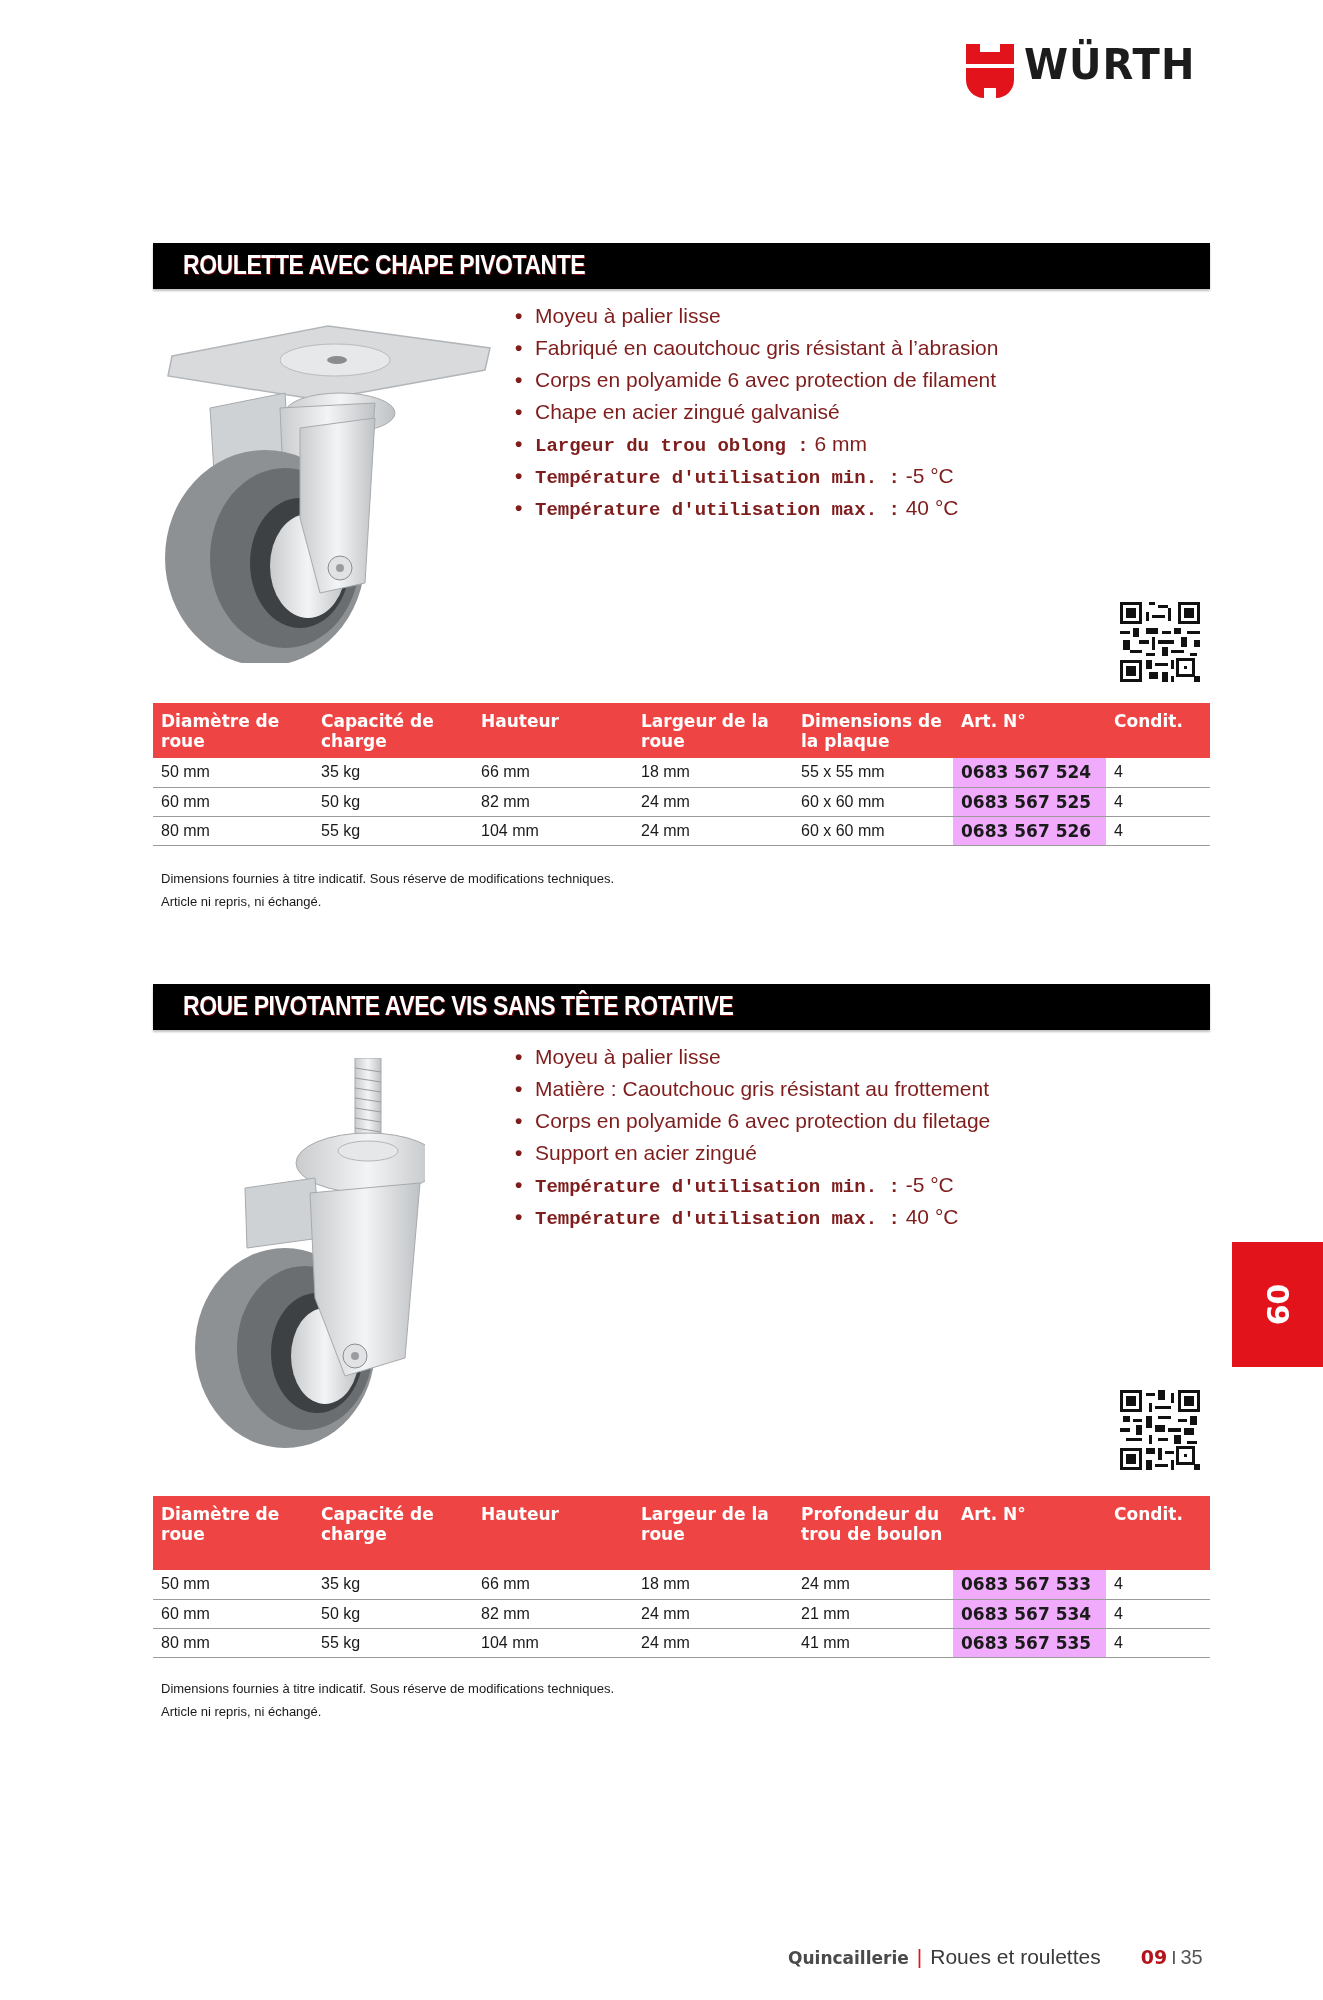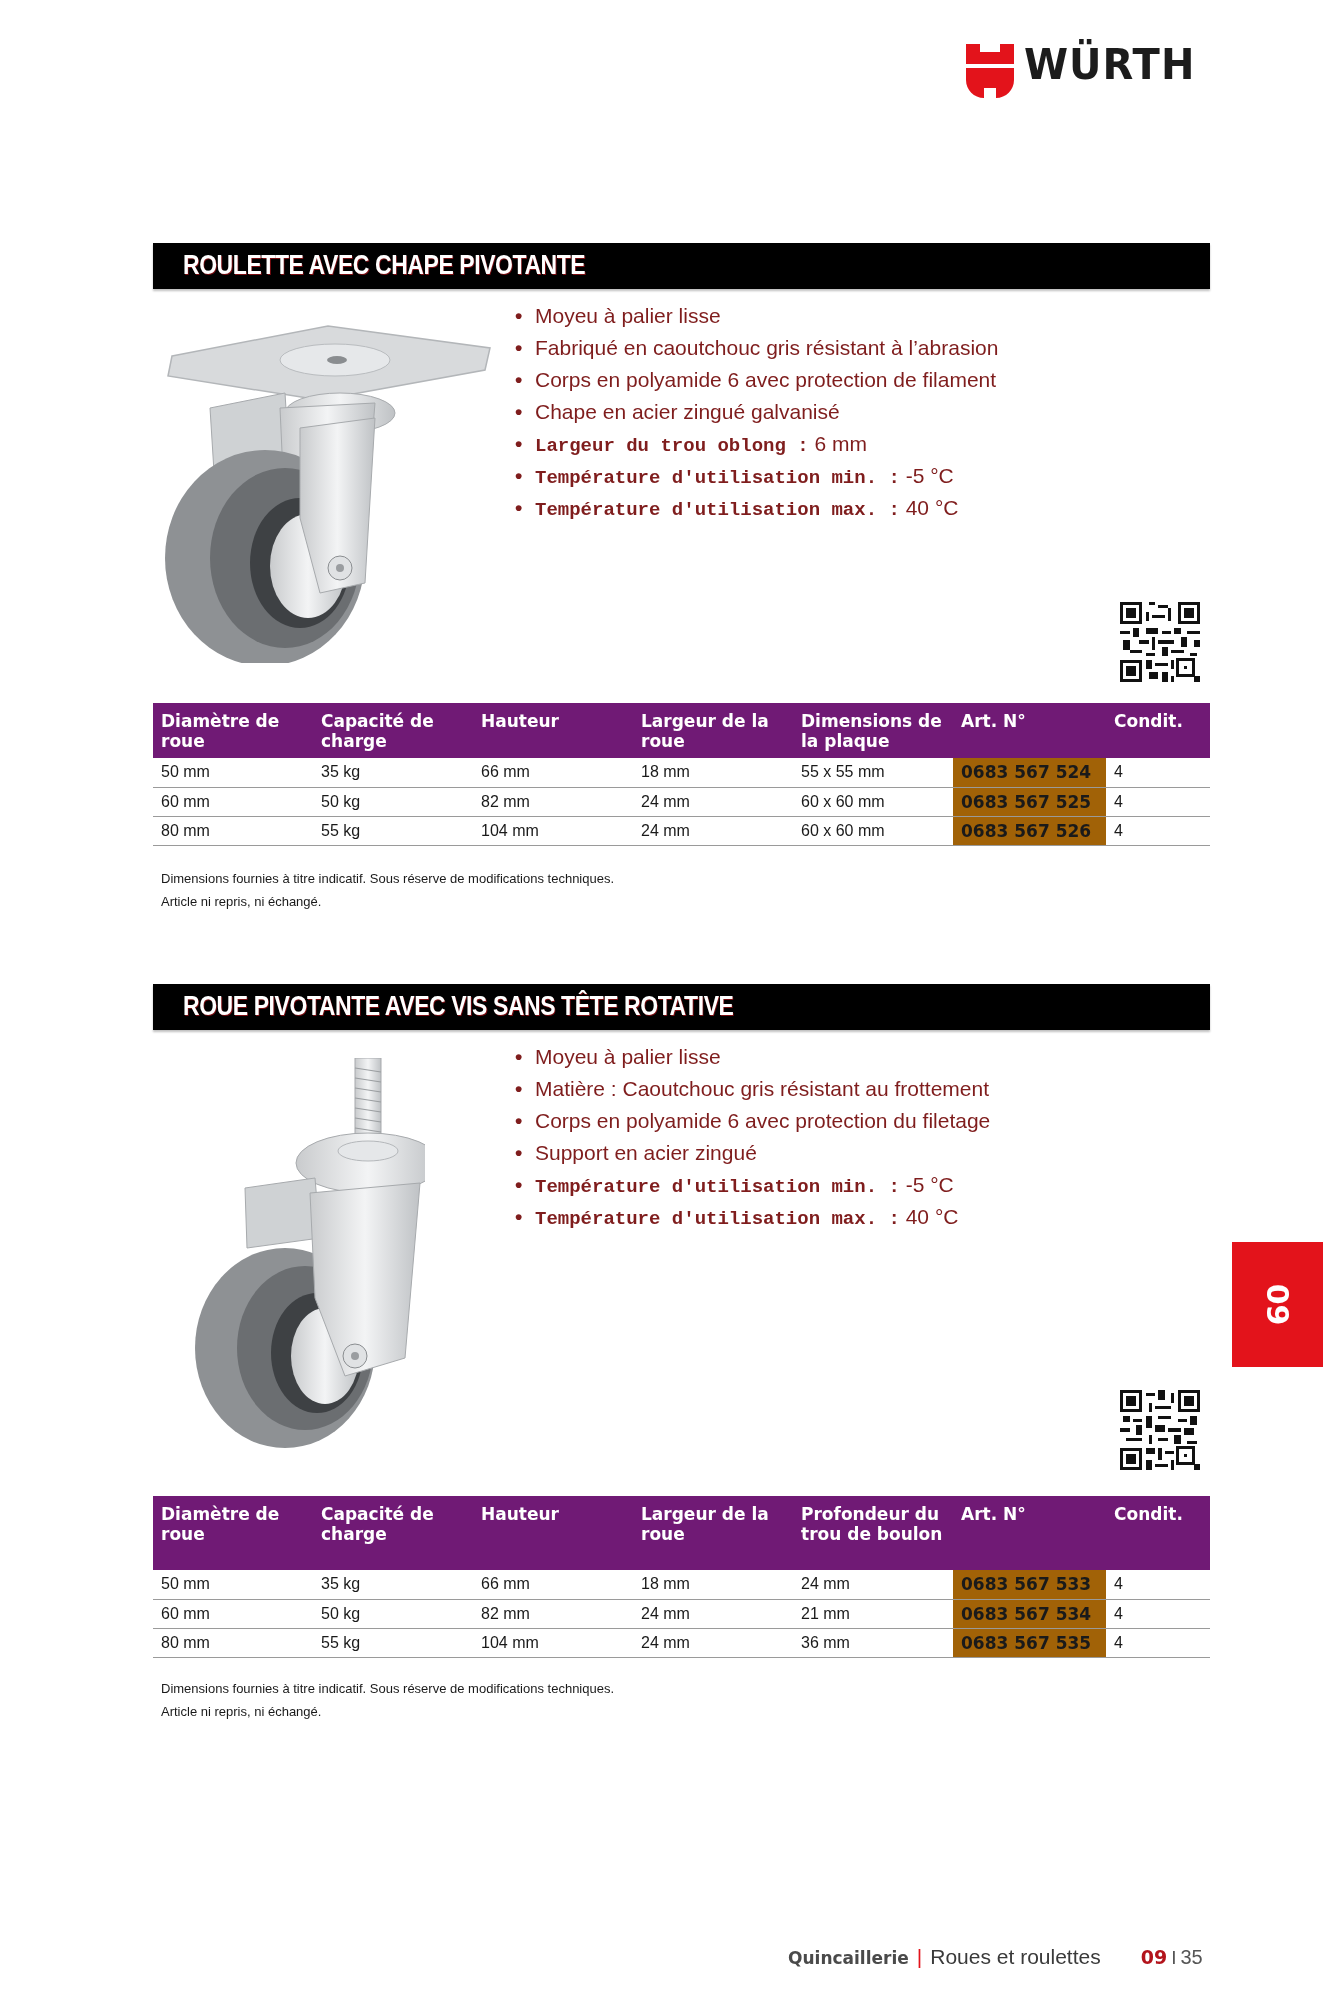--- a/index.html
+++ b/index.html
@@ -19,23 +19,23 @@
 
   .bullets { position: absolute; left: 515px; list-style: none; }
   .bullets li { font-family: "Liberation Sans", sans-serif; font-size: 21px; color: #7f1d1d; height: 32px; line-height: 32px; white-space: nowrap; }
   .bullets li .dot { display: inline-block; width: 20px; font-weight: 700; }
   .bullets li .b { font-family: Liberation Mono, monospace; font-weight: 700; font-size: 19px; }
 
   .qr { position: absolute; width: 80px; height: 80px; }
 
   
   .spec-table { position: absolute; left: 153px; width: 1057px; border-collapse: collapse; font-family: "Liberation Sans", sans-serif; }
-  .spec-table th { background: #701a75; color: #fff; text-align: left; vertical-align: top; font-family: "DejaVu Sans", sans-serif; font-weight: 700; font-size: 17px; line-height: 20px; padding: 8px 8px 6px 8px; }
+  .spec-table th { background: #ef4444; color: #fff; text-align: left; vertical-align: top; font-family: "DejaVu Sans", sans-serif; font-weight: 700; font-size: 17px; line-height: 20px; padding: 8px 8px 6px 8px; }
   .spec-table td { font-size: 16px; color: #1a1a1a; height: 29px; padding: 0 8px; border-bottom: 1.5px solid #9a9a9a; white-space: nowrap; }
-  .spec-table td.art { background: #a16207; font-family: "DejaVu Sans", sans-serif; font-weight: 700; font-size: 17px; }
+  .spec-table td.art { background: #f0abfc; font-family: "DejaVu Sans", sans-serif; font-weight: 700; font-size: 17px; }
   .col1 { width: 160px; } .col2 { width: 160px; } .col3 { width: 160px; } .col4 { width: 160px; } .col5 { width: 160px; } .col6 { width: 153px; } .col7 { width: 104px; }
 
   .note { position: absolute; left: 161px; font-family: "Liberation Sans", sans-serif; font-size: 13px; color: #1a1a1a; line-height: 23px; }
 
   
   .side-tab { position: absolute; left: 1232px; top: 1242px; width: 91px; height: 125px; background: #e3131b; display: flex; align-items: center; justify-content: center; }
   .side-tab span { color: #fff; font-family: "DejaVu Sans", sans-serif; font-weight: 700; font-size: 30px; transform: rotate(90deg); display: inline-block; }
 
   
   .footer { position: absolute; top: 1945px; left: 788px; display: flex; align-items: baseline; white-space: nowrap; }
@@ -323,21 +323,21 @@
       <td>24 mm</td>
       <td>21 mm</td>
       <td class="art">0683 567 534</td>
       <td>4</td>
     </tr>
     <tr>
       <td>80 mm</td>
       <td>55 kg</td>
       <td>104 mm</td>
       <td>24 mm</td>
-      <td>36 mm</td>
+      <td>41 mm</td>
       <td class="art">0683 567 535</td>
       <td>4</td>
     </tr>
   </tbody>
 </table>
 
 <div class="note" style="top:1677px;">
   <div>Dimensions fournies à titre indicatif. Sous réserve de modifications techniques.</div>
   <div>Article ni repris, ni échangé.</div>
 </div>

